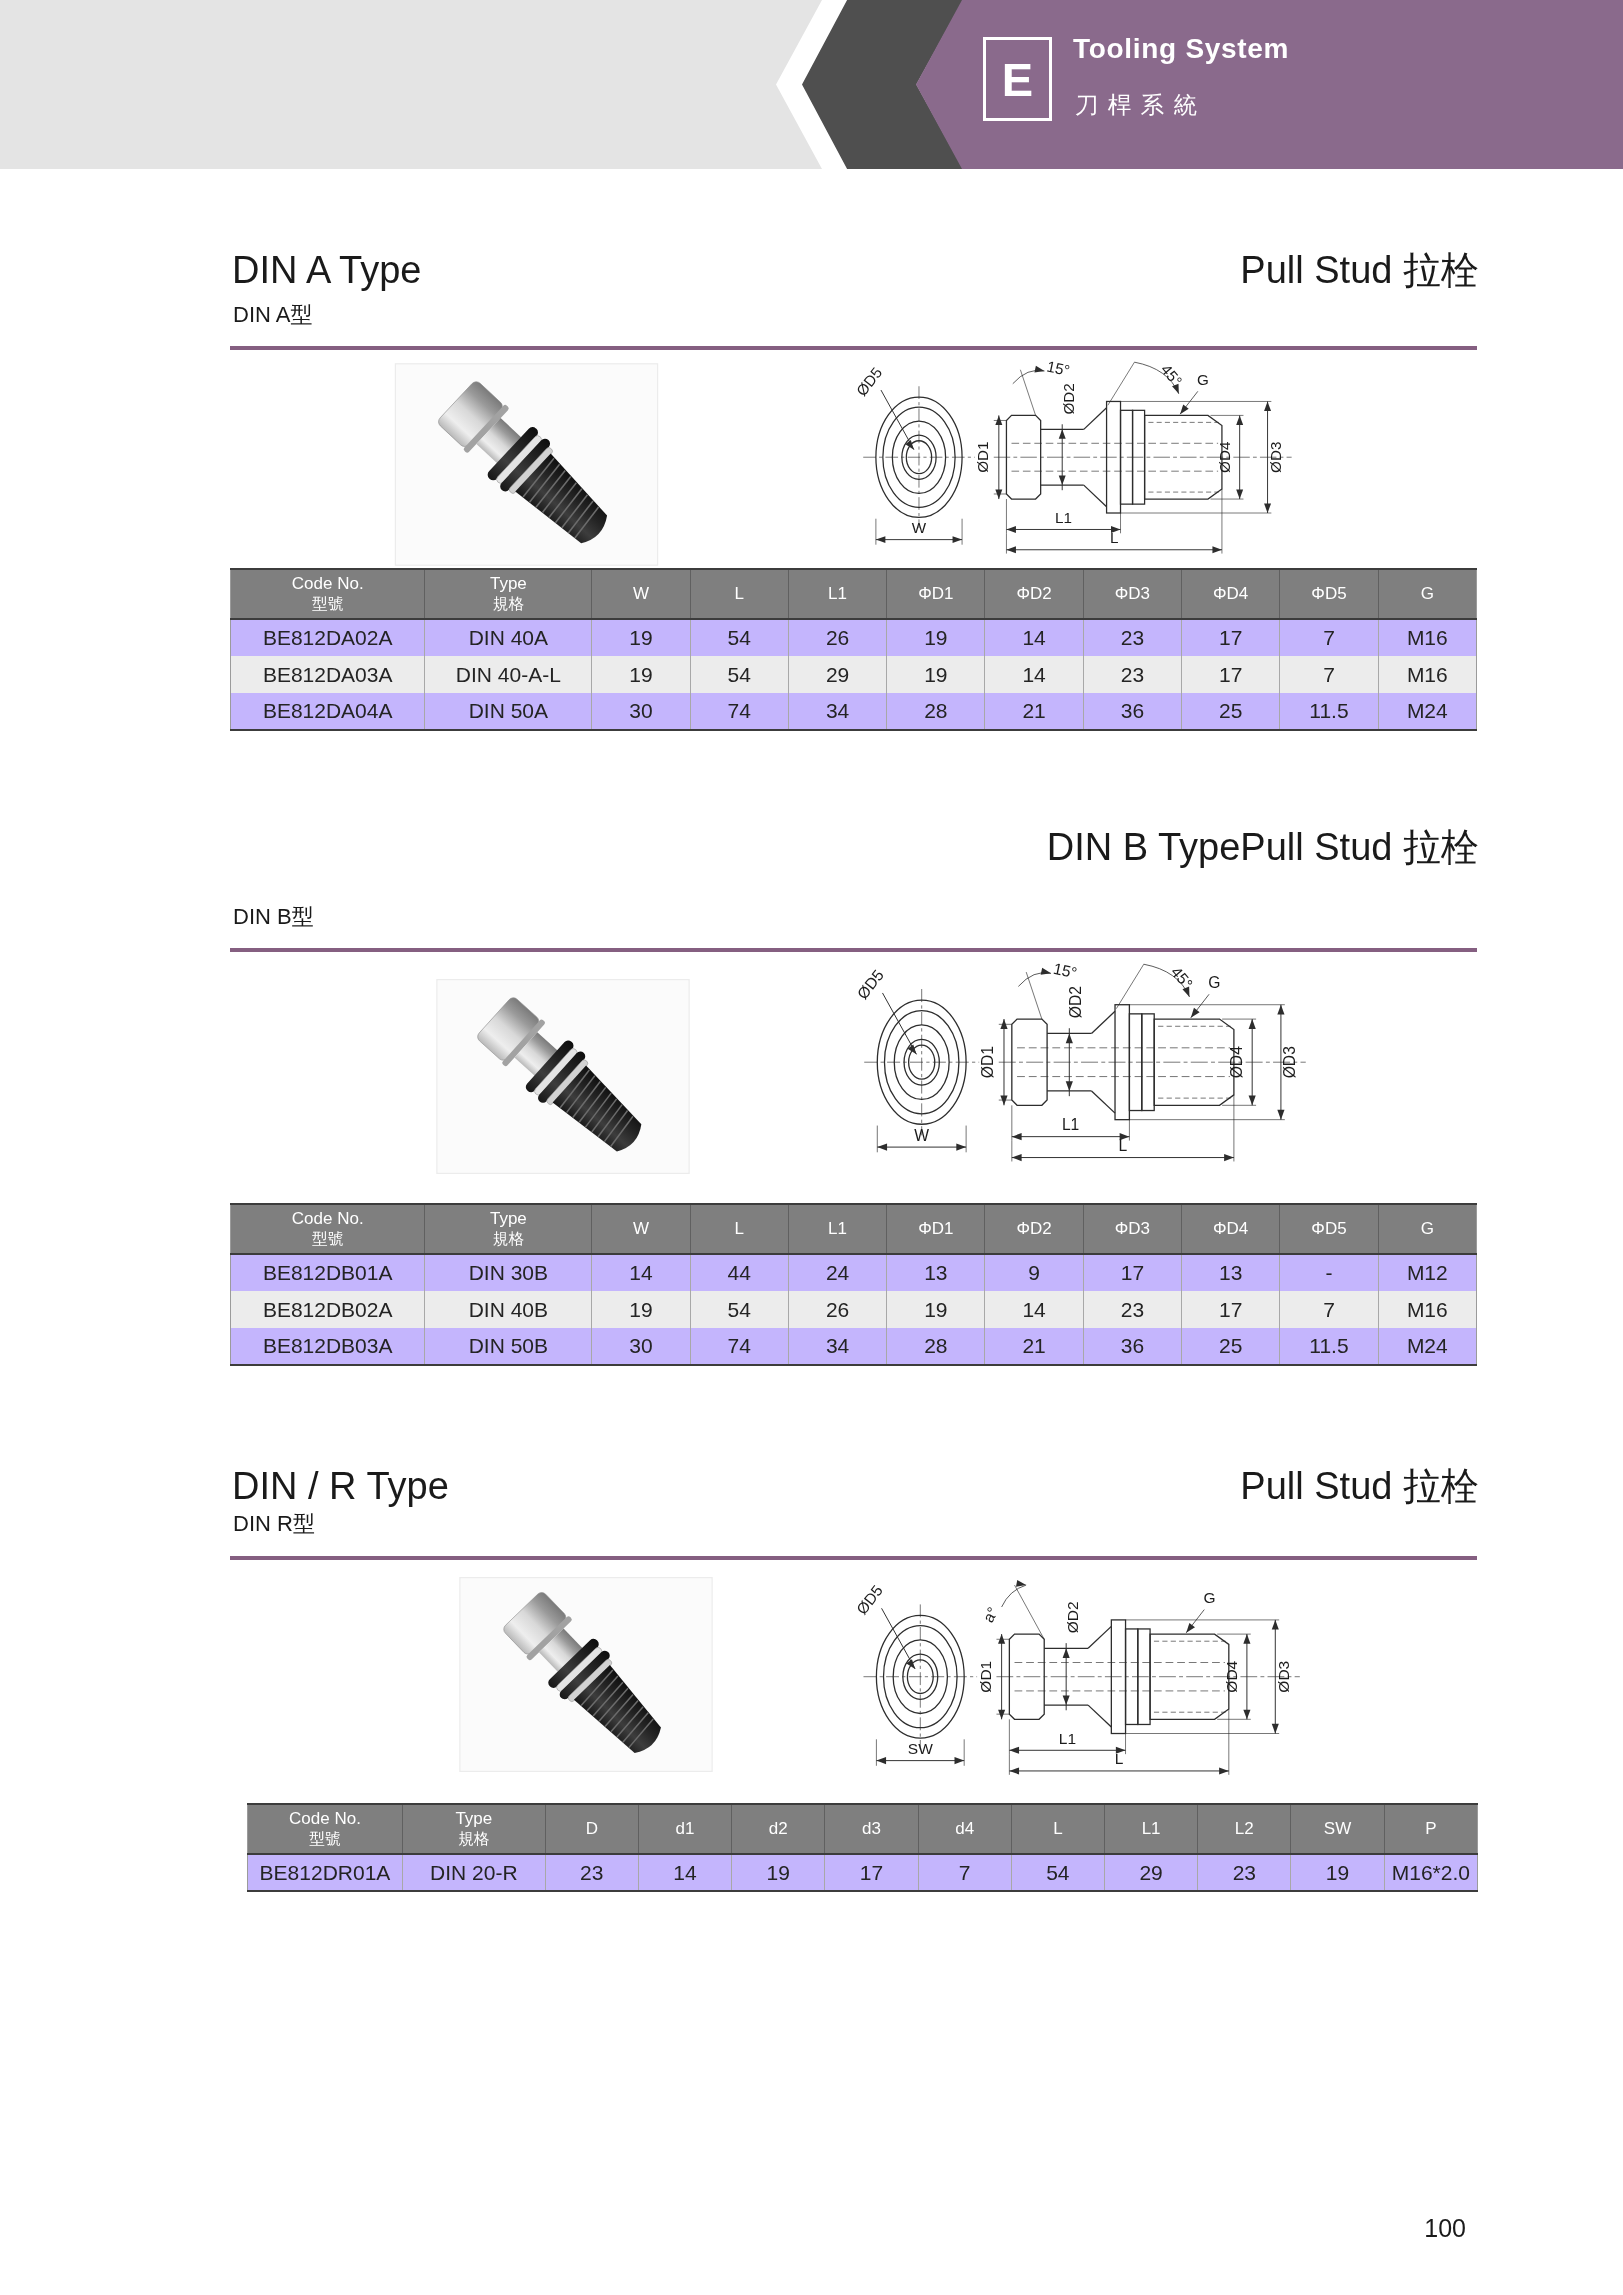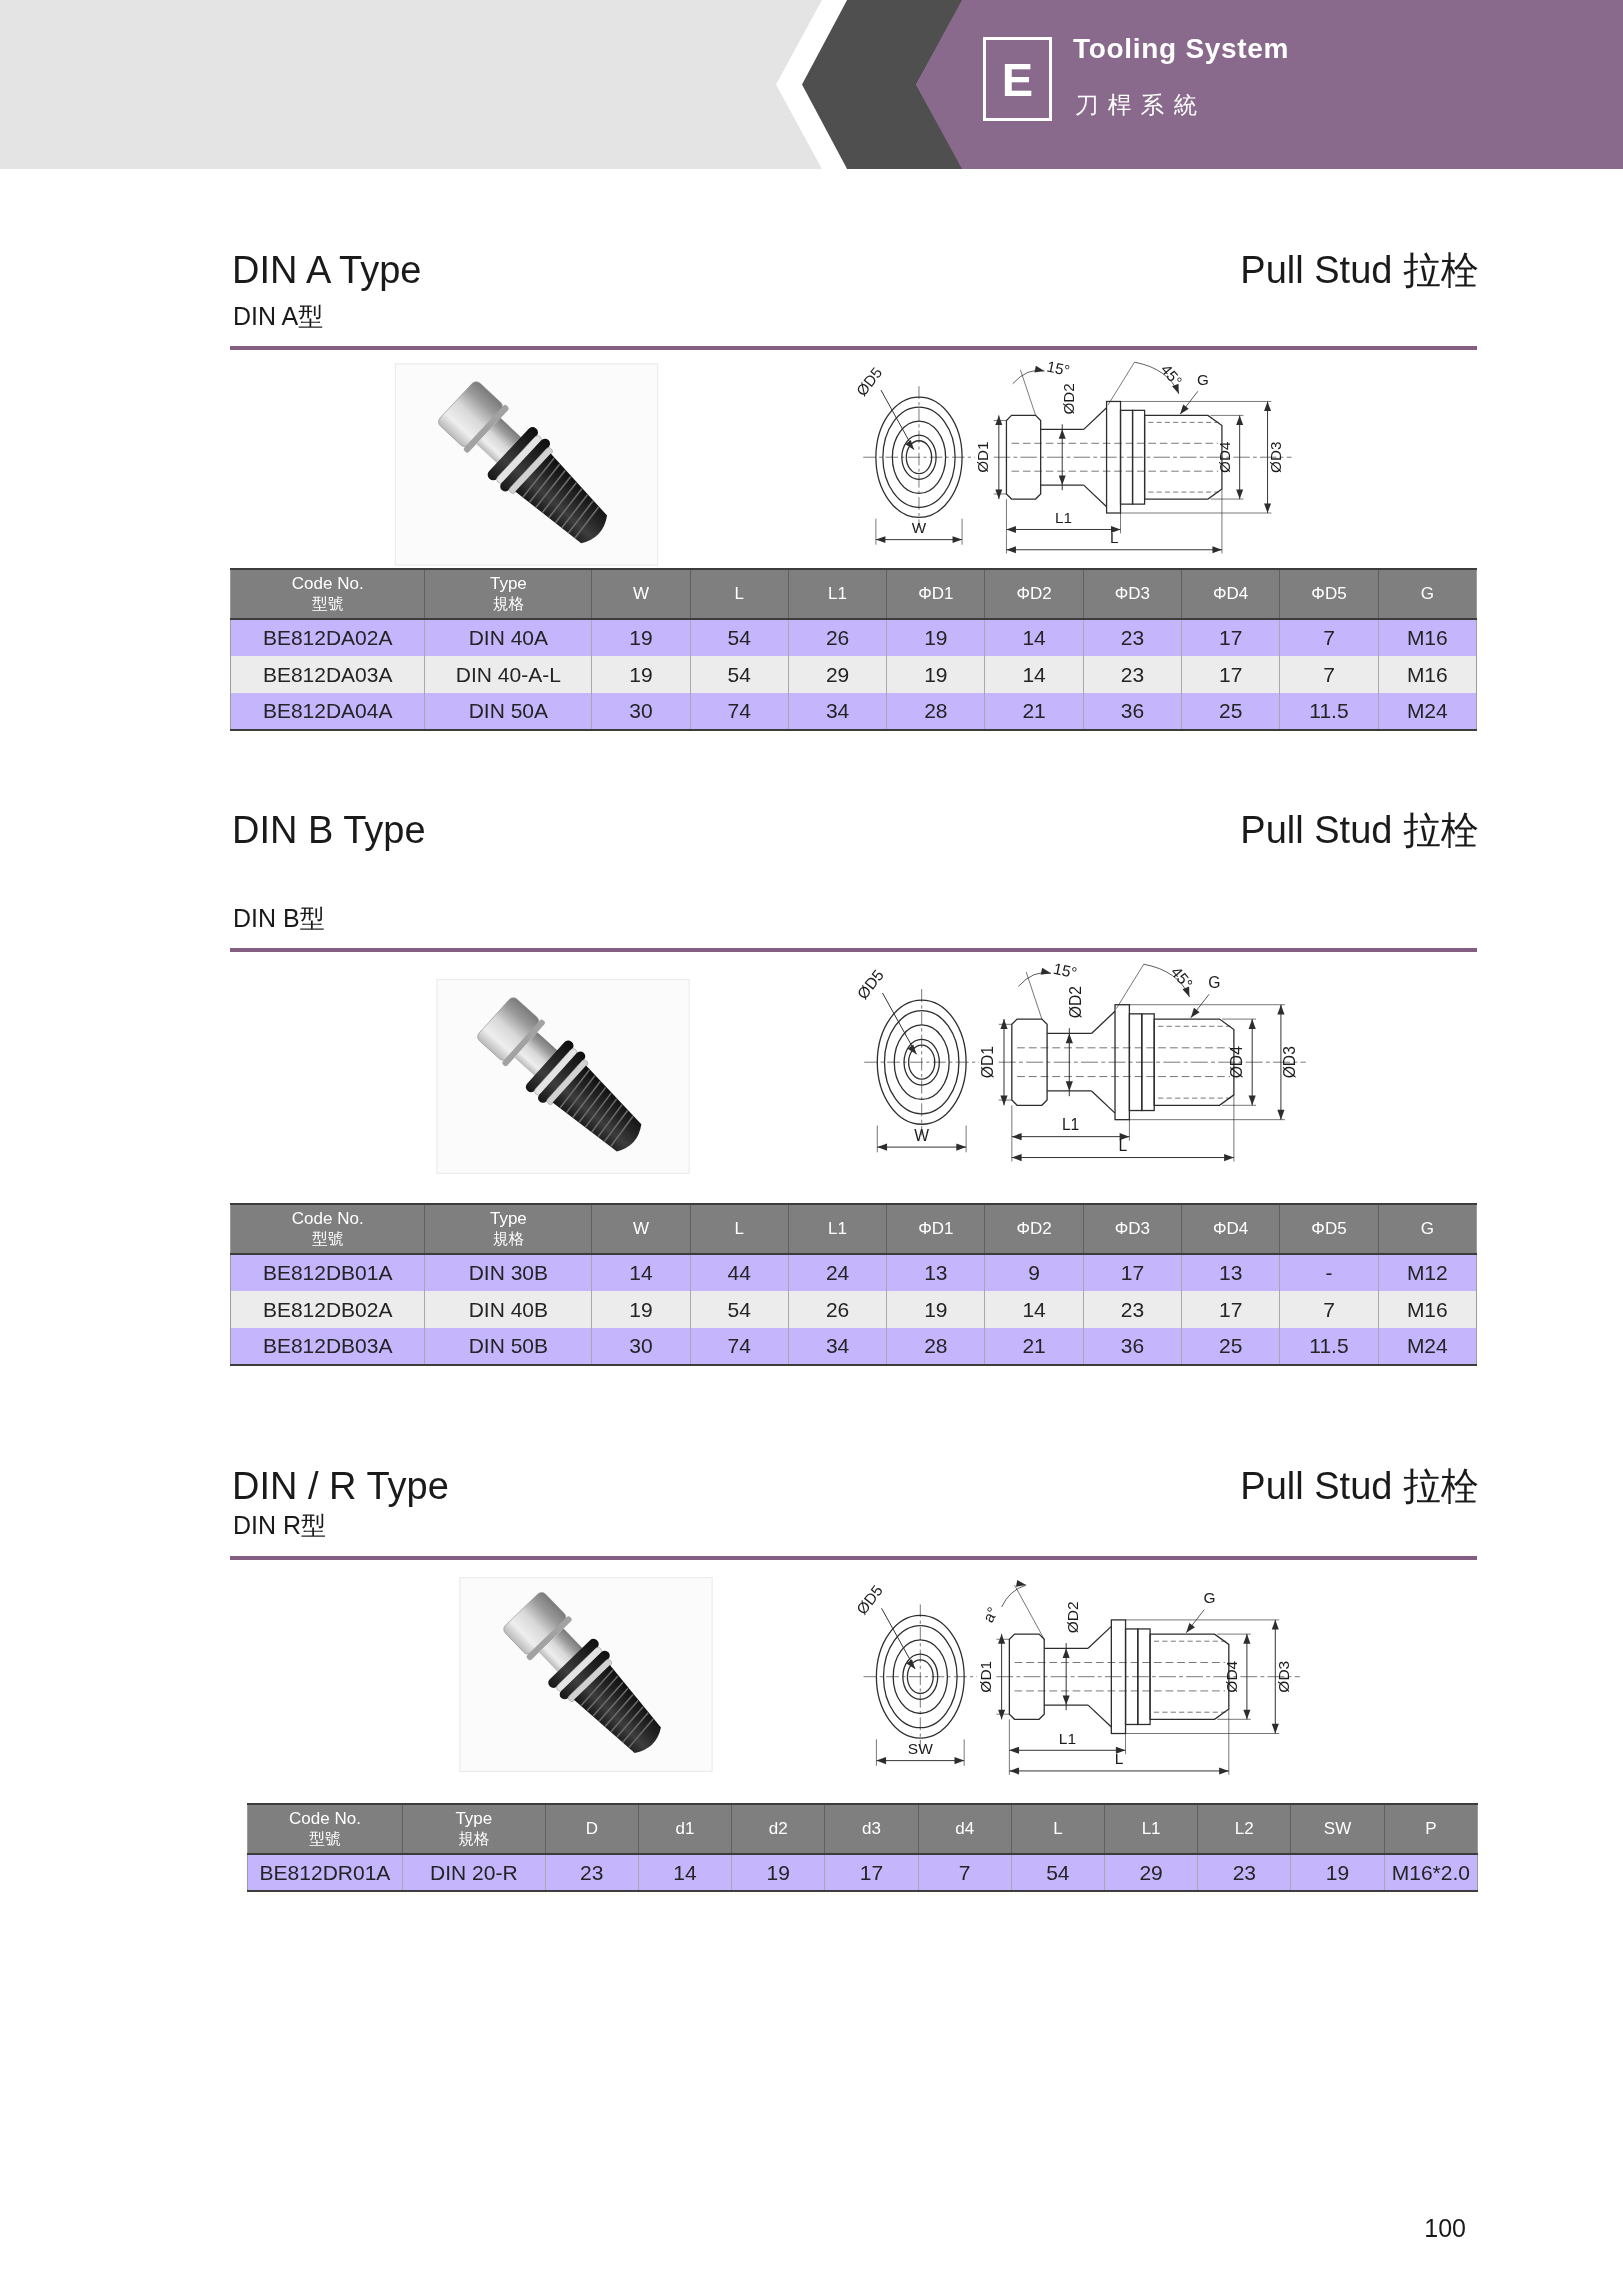--- a/index.html
+++ b/index.html
@@ -24,21 +24,21 @@
   .hdr-banner{position:absolute;left:916px;top:0;width:707px;height:169px;background:var(--banner-purple);
     clip-path:polygon(46px 0,100% 0,100% 100%,46px 100%,0 50%);}
   .ebox{position:absolute;left:67px;top:37px;width:69px;height:84px;border:3.3px solid #fff;
     display:flex;align-items:center;justify-content:center;color:#fff;font-size:47px;font-weight:bold;}
   .htitle{position:absolute;left:157px;top:33px;color:#fff;font-size:28px;font-weight:bold;letter-spacing:0.7px;white-space:nowrap;}
   .hsub{position:absolute;left:159px;top:89px;color:#fff;font-size:23.6px;letter-spacing:9.2px;white-space:nowrap;}
   
   .sec-title-row{position:absolute;left:232px;width:1247px;display:flex;justify-content:space-between;align-items:baseline;}
   .sec-title{font-size:38px;font-weight:400;color:#1a1a1a;white-space:nowrap;}
   .sec-title-right{font-size:38px;font-weight:400;color:#1a1a1a;white-space:nowrap;}
-  .sec-sub{position:absolute;left:233px;font-size:25px;color:#1a1a1a;white-space:nowrap;}
+  .sec-sub{position:absolute;left:233px;font-size:22px;color:#1a1a1a;white-space:nowrap;}
   .rule{position:absolute;left:230px;width:1247px;height:3.9px;background:var(--rule-purple);}
   svg{font-family:inherit;}
   .photo,.tech{position:absolute;}
   
   table.spec{position:absolute;border-collapse:collapse;table-layout:fixed;background:#c4b5fd;
     border-top:2.6px solid #3c3c3c;border-bottom:2.6px solid #3c3c3c;
     border-left:1.3px solid #9b9b9b;border-right:1.3px solid #9b9b9b;}
   .spec thead th{background:var(--table-header);color:#fff;font-weight:400;font-size:17px;height:50px;
     border-left:1.3px solid #606060;border-bottom:2.6px solid #3c3c3c;line-height:1.2;vertical-align:middle;}
   .spec thead th:first-child{border-left:none;}
@@ -246,21 +246,21 @@
         <td>28</td>
         <td>21</td>
         <td>36</td>
         <td>25</td>
         <td>11.5</td>
         <td>M24</td>
       </tr>
     </tbody>
   </table>
 
-<div class="sec-title-row" style="top:805px;">
+<div class="sec-title-row" style="top:822px;justify-content:flex-end;">
   <span class="sec-title">DIN B Type</span>
   <span class="sec-title-right">Pull Stud 拉栓</span>
 </div>
 <div class="sec-sub" style="top:902px;">DIN B型</div>
 <div class="rule" style="top:948px;"></div>
 <svg class="photo" style="left:432px;top:970px;width:262px;height:213px;" viewBox="0 0 430 330">
     <defs>
       <linearGradient id="m1" x1="0" y1="0" x2="1" y2="0">
         <stop offset="0%" stop-color="#b9b9b9"></stop>
         <stop offset="22%" stop-color="#eeeeee"></stop>

